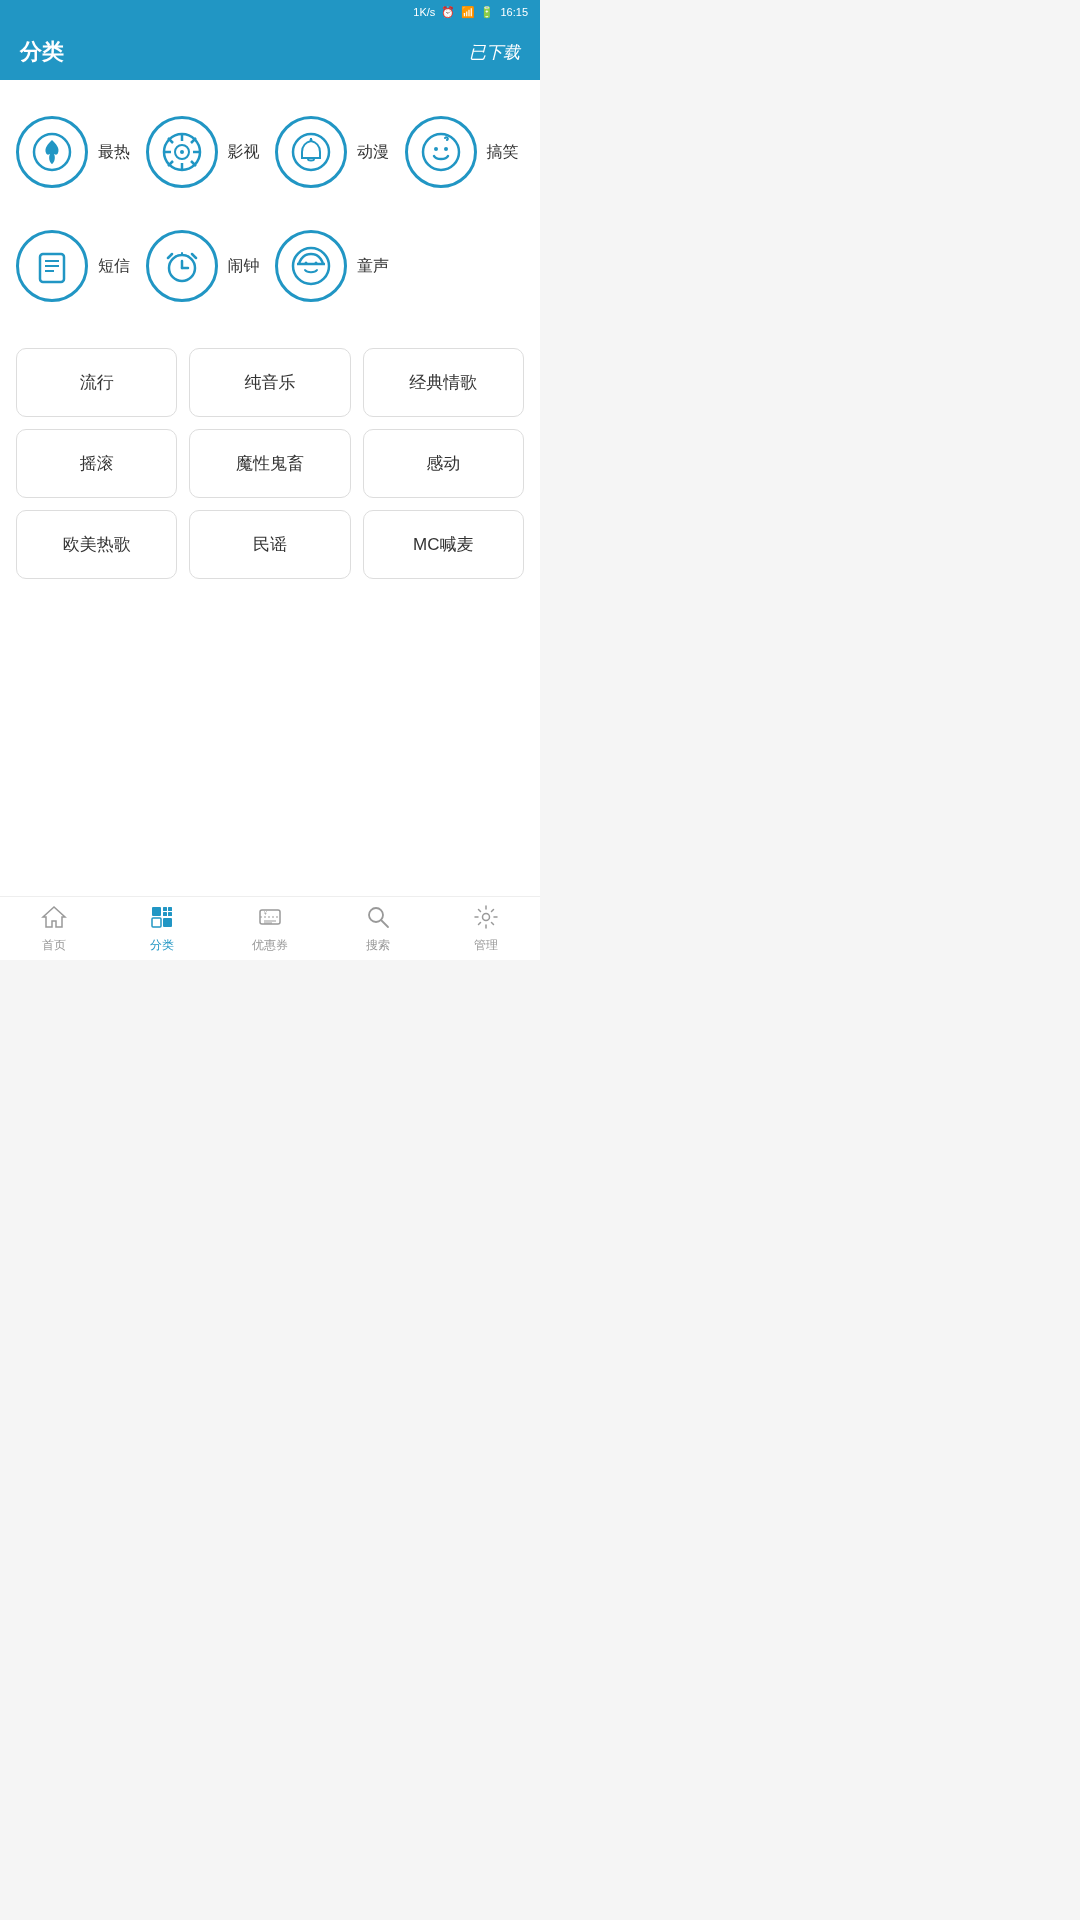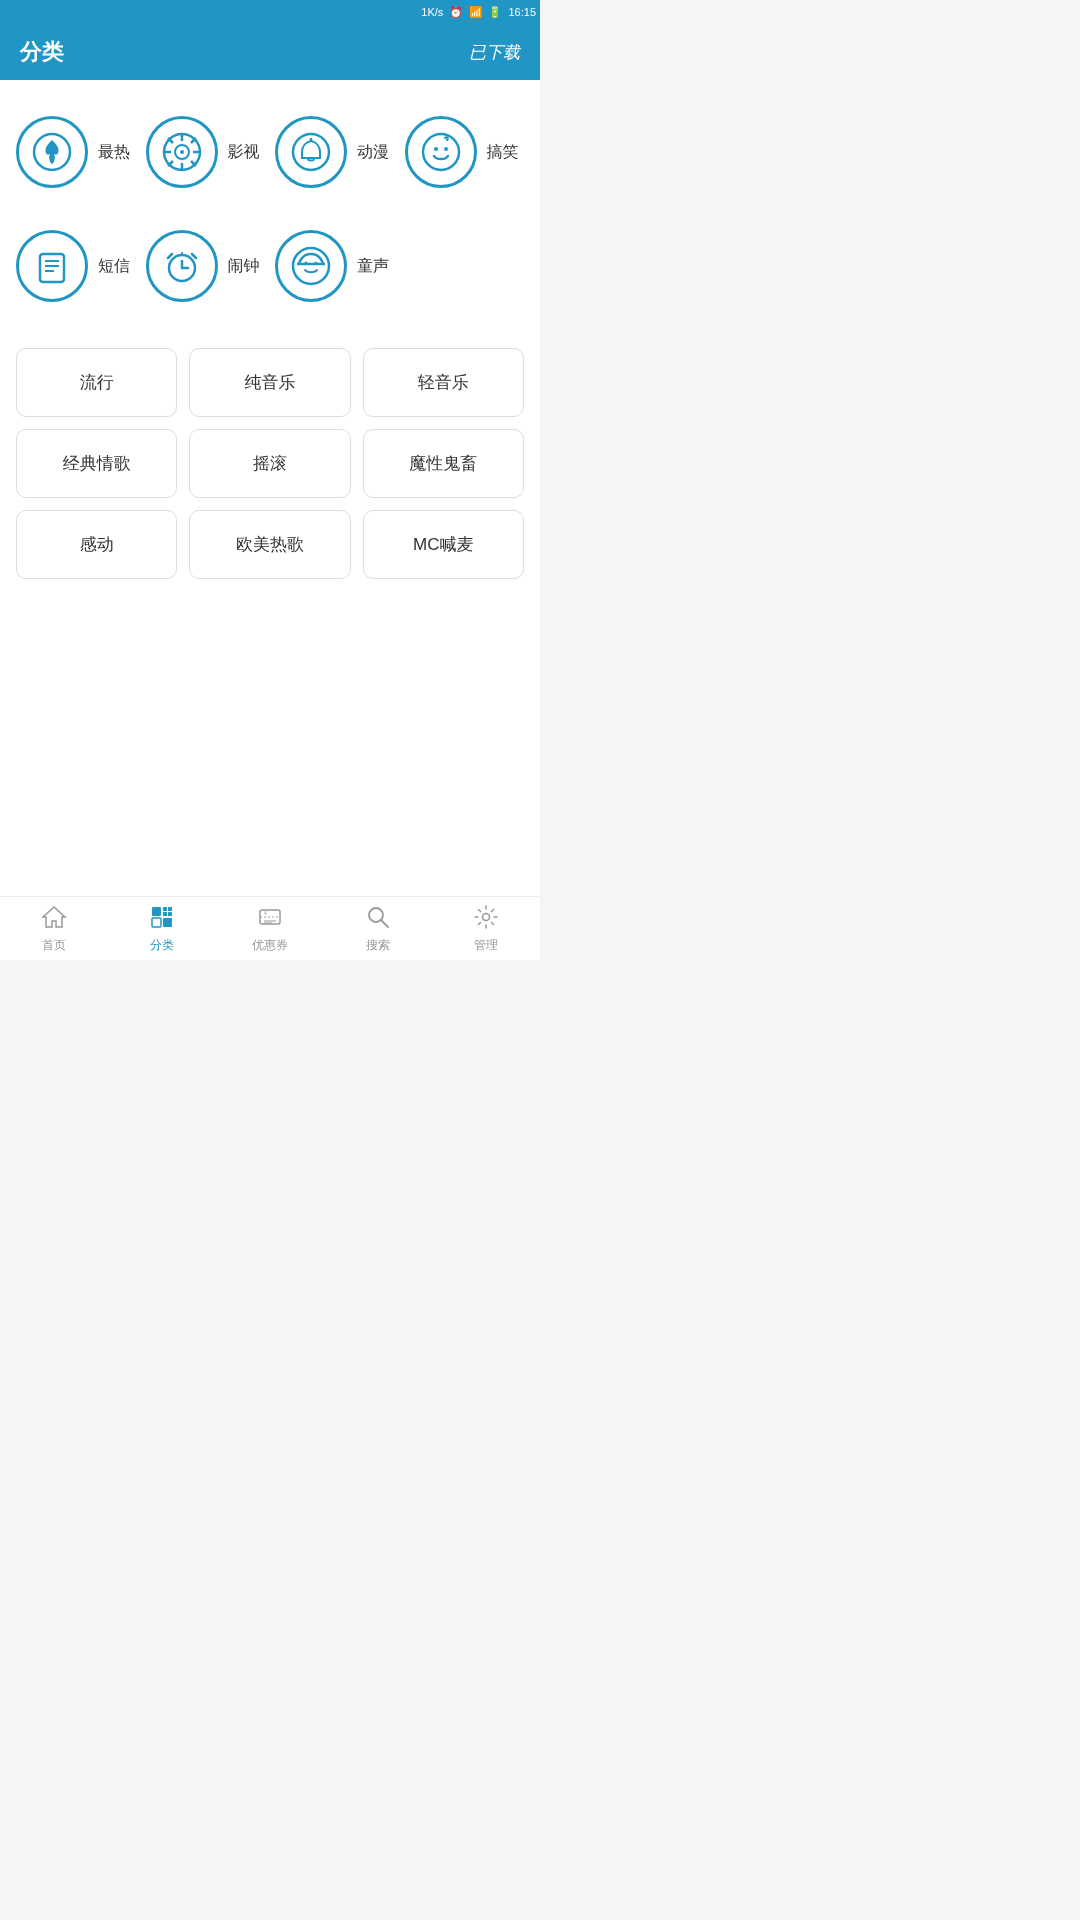--- a/index.html
+++ b/index.html
@@ -14,21 +14,21 @@
       flex-direction: column;
     }
 
     
     .status-bar {
       background: #2196c4;
       height: 24px;
       display: flex;
       align-items: center;
       justify-content: flex-end;
-      padding: 0 4px;
+      padding: 0 12px;
       font-size: 11px;
       color: white;
       gap: 6px;
     }
 
     
     .header {
       background: #2196c4;
       height: 56px;
       display: flex;
@@ -251,26 +251,26 @@
           <line x1="6" y1="18" x2="34" y2="18" stroke="#2196c4" stroke-width="2.5"></line>
         </svg>
       </div>
       <span class="icon-label">童声</span>
     </div>
   </div>
 
   <div class="tag-grid" id="tag-grid">
   <div class="tag-item">流行</div>
       <div class="tag-item">纯音乐</div>
-      <div class="tag-item">轻音乐</div>
       <div class="tag-item">经典情歌</div>
       <div class="tag-item">摇滚</div>
       <div class="tag-item">魔性鬼畜</div>
       <div class="tag-item">感动</div>
       <div class="tag-item">欧美热歌</div>
+      <div class="tag-item">民谣</div>
       <div class="tag-item">MC喊麦</div>
     </div>
 
 </div>
 
 <div class="bottom-nav">
 
   <div class="nav-item">
     <div>
       <svg width="26" height="26" viewBox="0 0 26 26" fill="none">

